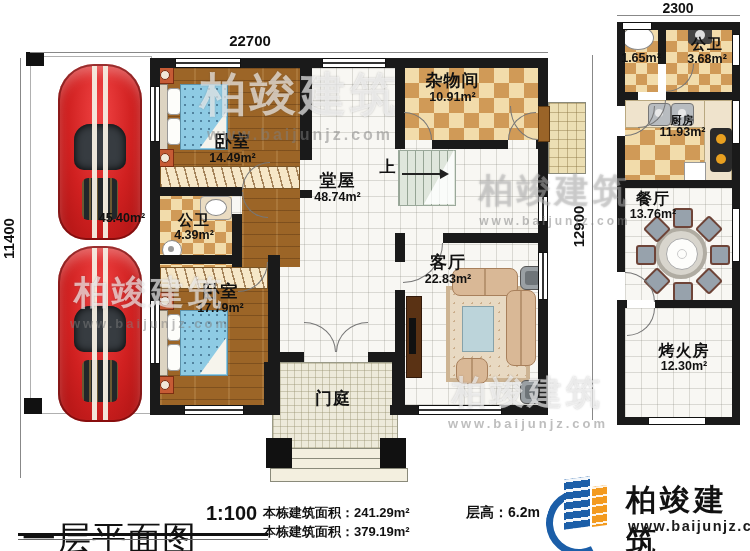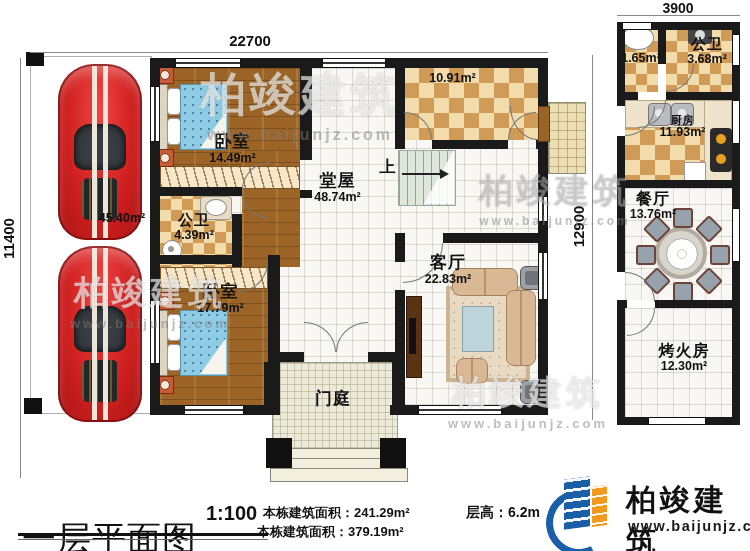--- a/index.html
+++ b/index.html
@@ -273,21 +273,21 @@
 
 <div class="arc br" style="left:666px;top:64px;width:28px;height:28px;"></div>
 <div class="arc br" style="left:638px;top:100px;width:28px;height:28px;"></div>
 <div class="arc br" style="left:625px;top:106px;width:30px;height:30px;"></div>
 <div class="arc tr" style="left:625px;top:272px;width:30px;height:30px;"></div>
 <div class="arc br" style="left:627px;top:308px;width:28px;height:28px;"></div>
 
 <div class="dimline" style="left:30px;top:52px;width:518px;height:1px;"></div>
 <div class="dimtxt" style="left:215px;top:32px;width:70px;">22700</div>
 <div class="dimline" style="left:617px;top:15px;width:123px;height:1px;"></div>
-<div class="dimtxt" style="left:650px;top:0px;width:56px;font-size:14px;">3900</div>
+<div class="dimtxt" style="left:650px;top:0px;width:56px;font-size:14px;">2300</div>
 <div class="dimline" style="left:20px;top:58px;width:1px;height:420px;"></div>
 <div class="dimtxt" style="left:-22px;top:230px;width:60px;transform:rotate(-90deg);">11400</div>
 <div class="dimline" style="left:592px;top:55px;width:1px;height:365px;"></div>
 <div class="dimtxt" style="left:548px;top:218px;width:60px;transform:rotate(-90deg);">12900</div>
 
 <div class="rlabel" style="left:72px;top:212px;width:100px;">
   <span class="rarea">45.40m²</span>
 </div>
 <div class="rlabel" style="left:185px;top:133px;width:95px;">
   <span class="rname">卧室</span>
@@ -299,20 +299,21 @@
 </div>
 <div class="rlabel" style="left:173px;top:283px;width:95px;">
   <span class="rname">卧室</span>
   <span class="rarea">17.79m²</span>
 </div>
 <div class="rlabel" style="left:295px;top:172px;width:85px;">
   <span class="rname">堂屋</span>
   <span class="rarea">48.74m²</span>
 </div>
 <div class="rlabel" style="left:405px;top:72px;width:95px;">
+  <span class="rname">杂物间</span>
   <span class="rarea">10.91m²</span>
 </div>
 <div class="rlabel" style="left:408px;top:254px;width:80px;">
   <span class="rname">客厅</span>
   <span class="rarea">22.83m²</span>
 </div>
 <div class="rlabel" style="left:288px;top:390px;width:90px;">
   <span class="rname">门庭</span>
 </div>
 <div class="rlabel" style="left:616px;top:52px;width:50px;">
@@ -355,21 +356,21 @@
   <span class="u" style="font-size:13px;">www.baijunjz.com</span>
 </div>
 
 <div class="ft-title" style="left:22px;top:492px;">一层平面图</div>
 <div class="abs" style="left:18px;top:533px;width:250px;height:3px;background:#111;"></div>
 <div class="abs" style="left:18px;top:539px;width:250px;height:1px;background:#666;"></div>
 <div class="ft-scale" style="left:206px;top:502px;">1:100</div>
 <div class="ft-line" style="left:263px;top:504px;">
   <span>本栋建筑面积：</span><span>241.29m²</span>
 </div>
-<div class="ft-line" style="left:257px;top:523px;">
+<div class="ft-line" style="left:263px;top:523px;">
   <span>本栋建筑面积：</span><span>379.19m²</span>
 </div>
 <div class="ft-line" style="left:466px;top:504px;font-size:14px;">
   <span>层高：</span><span>6.2m</span>
 </div>
 
 <div class="abs" style="left:544px;top:474px;width:76px;height:74px;">
   <div class="swoosh" style="left:2px;top:16px;"></div>
   <div class="bldg" style="left:20px;top:4px;width:26px;height:50px;background-color:#1b5ea8;background-image:repeating-linear-gradient(to bottom,rgba(255,255,255,.95) 0 3px,transparent 3px 10px);"></div>
   <div class="bldg" style="left:48px;top:12px;width:15px;height:40px;background-color:#f39a1e;background-image:repeating-linear-gradient(to bottom,rgba(255,255,255,.9) 0 2px,transparent 2px 9px);"></div>

